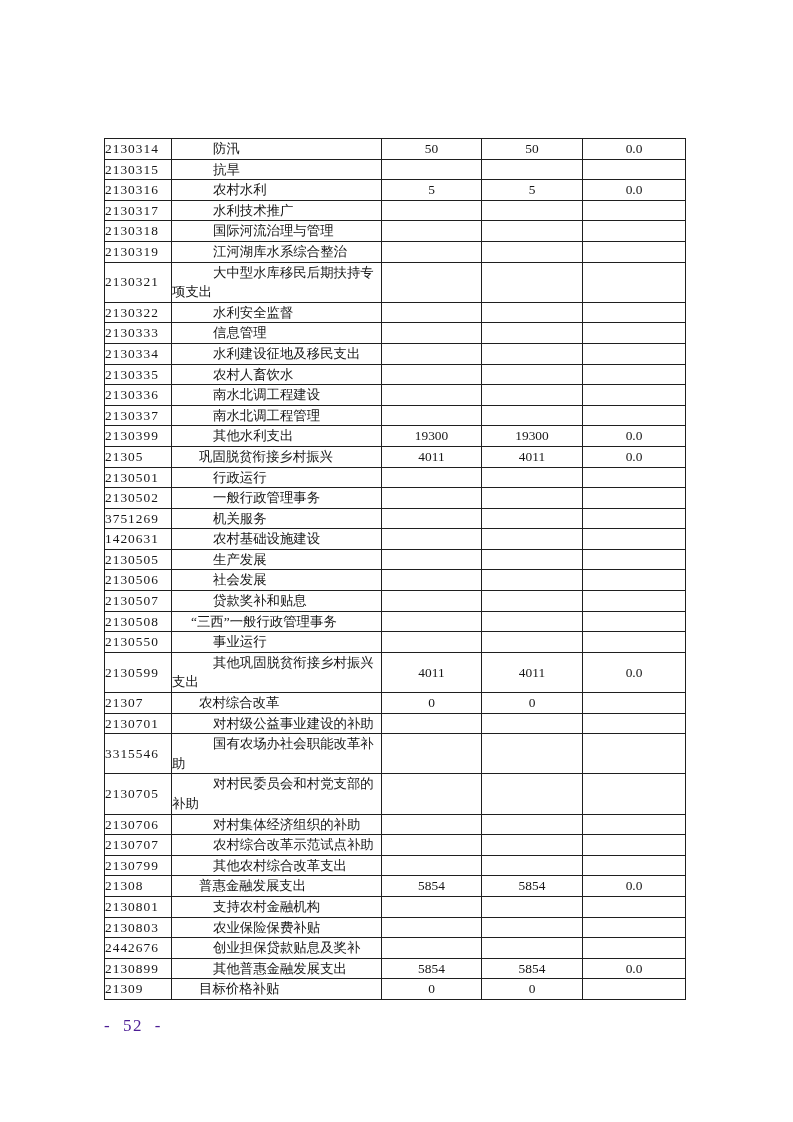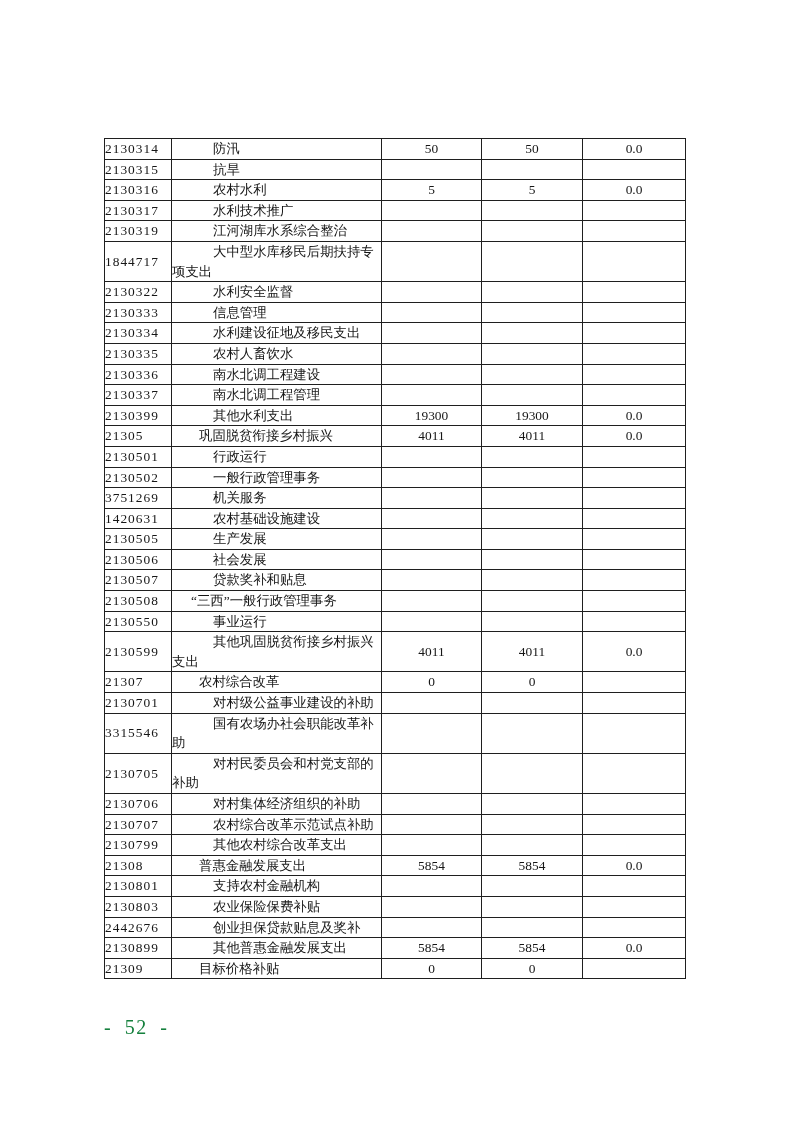--- a/index.html
+++ b/index.html
@@ -32,24 +32,24 @@
   td.code-cell { padding-left: 3px; letter-spacing: 1px; }
   td.name-cell { padding: 0 2px 0 3px; }
   td.name-cell.lvl2 { text-indent: 27px; font-family: Liberation Serif, serif; }
   td.name-cell.lvl3 { text-indent: 41px; }
   td.name-cell.quoted { text-indent: 19px; }
   td.value-cell { text-align: center; }
 
   .page-number {
     position: absolute;
     left: 104px; top: 1016px;
-    font-size: 20px;
+    font-size: 17px;
     letter-spacing: 1.5px;
     word-spacing: 6px;
-    color: #15803d;
+    color: #4c1d95;
   }
 </style>
 </head>
 <body>
 
 <div class="sheet">
 
   <table class="budget">
     <colgroup>
       <col style="width:67px">
@@ -81,28 +81,35 @@
           <td class="value-cell">0.0</td>
         </tr>
         <tr>
           <td class="code-cell">2130317</td>
           <td class="name-cell lvl3">水利技术推广</td>
           <td class="value-cell"></td>
           <td class="value-cell"></td>
           <td class="value-cell"></td>
         </tr>
         <tr>
+          <td class="code-cell">2130318</td>
+          <td class="name-cell lvl3">国际河流治理与管理</td>
+          <td class="value-cell"></td>
+          <td class="value-cell"></td>
+          <td class="value-cell"></td>
+        </tr>
+        <tr>
           <td class="code-cell">2130319</td>
           <td class="name-cell lvl3">江河湖库水系综合整治</td>
           <td class="value-cell"></td>
           <td class="value-cell"></td>
           <td class="value-cell"></td>
         </tr>
         <tr>
-          <td class="code-cell">1844717</td>
+          <td class="code-cell">2130321</td>
           <td class="name-cell lvl3">大中型水库移民后期扶持专项支出</td>
           <td class="value-cell"></td>
           <td class="value-cell"></td>
           <td class="value-cell"></td>
         </tr>
         <tr>
           <td class="code-cell">2130322</td>
           <td class="name-cell lvl3">水利安全监督</td>
           <td class="value-cell"></td>
           <td class="value-cell"></td>

